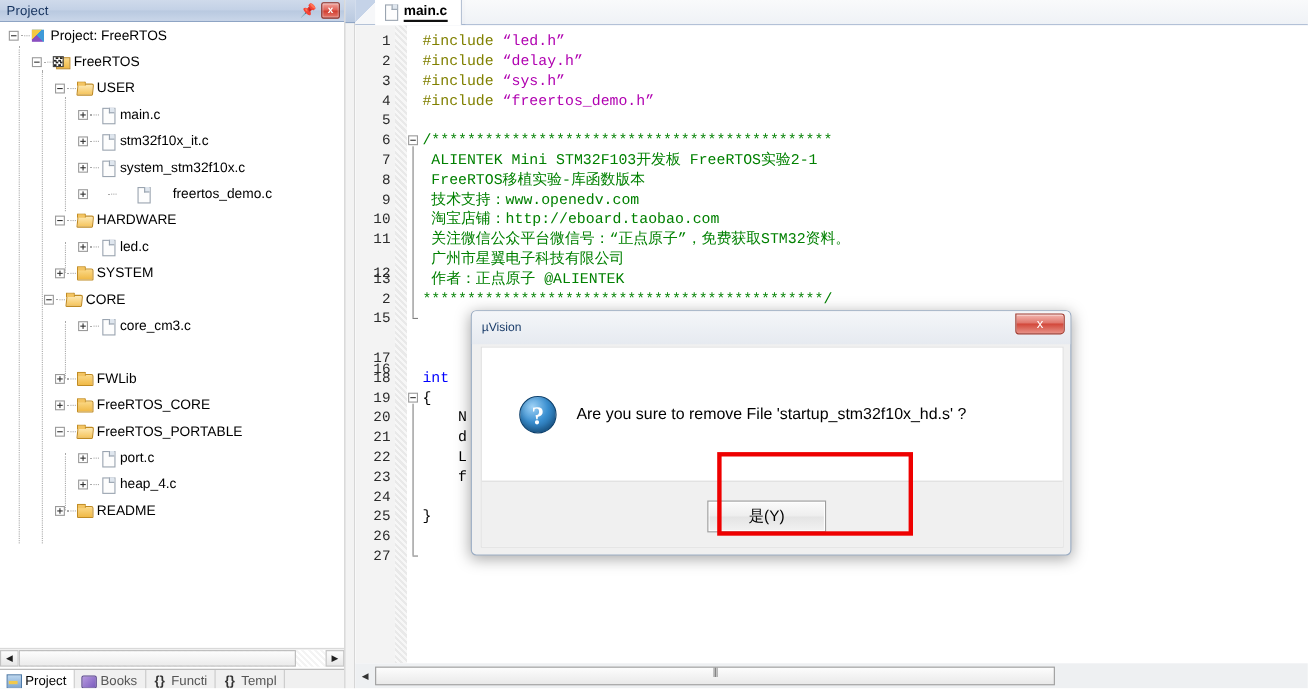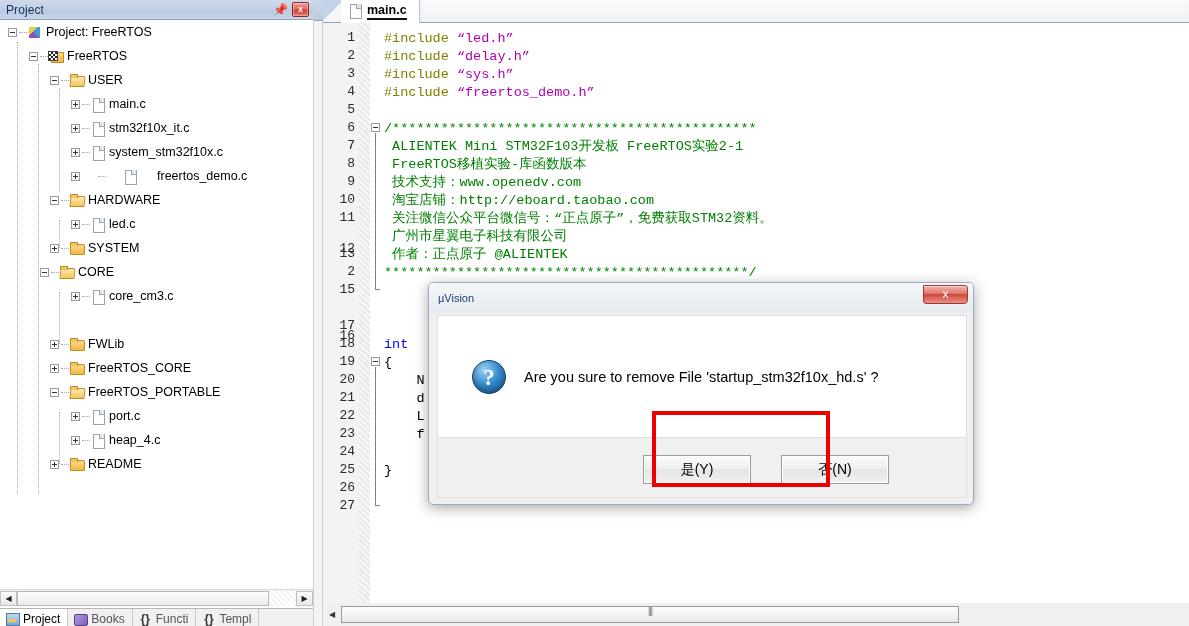--- a/index.html
+++ b/index.html
@@ -489,19 +489,18 @@
       <span id="dlg-title">µVision</span>
       <span id="dlg-close">x</span>
     </div>
     <div id="dlg-body">
       <div id="dlg-msgrow">
         <span id="dlg-qicon">?</span>
         <span id="dlg-msg">Are you sure to remove File 'startup_stm32f10x_hd.s' ?</span>
       </div>
       <div id="dlg-btnbar">
         <div class="dlg-btn" id="dlg-btn-yes">是(Y)</div>
-        <div class="dlg-btn" id="dlg-btn-no">否(N)</div>
       </div>
     </div>
   </div>
 
   <div id="red-highlight"></div>
 </div>
 
 </body></html>

